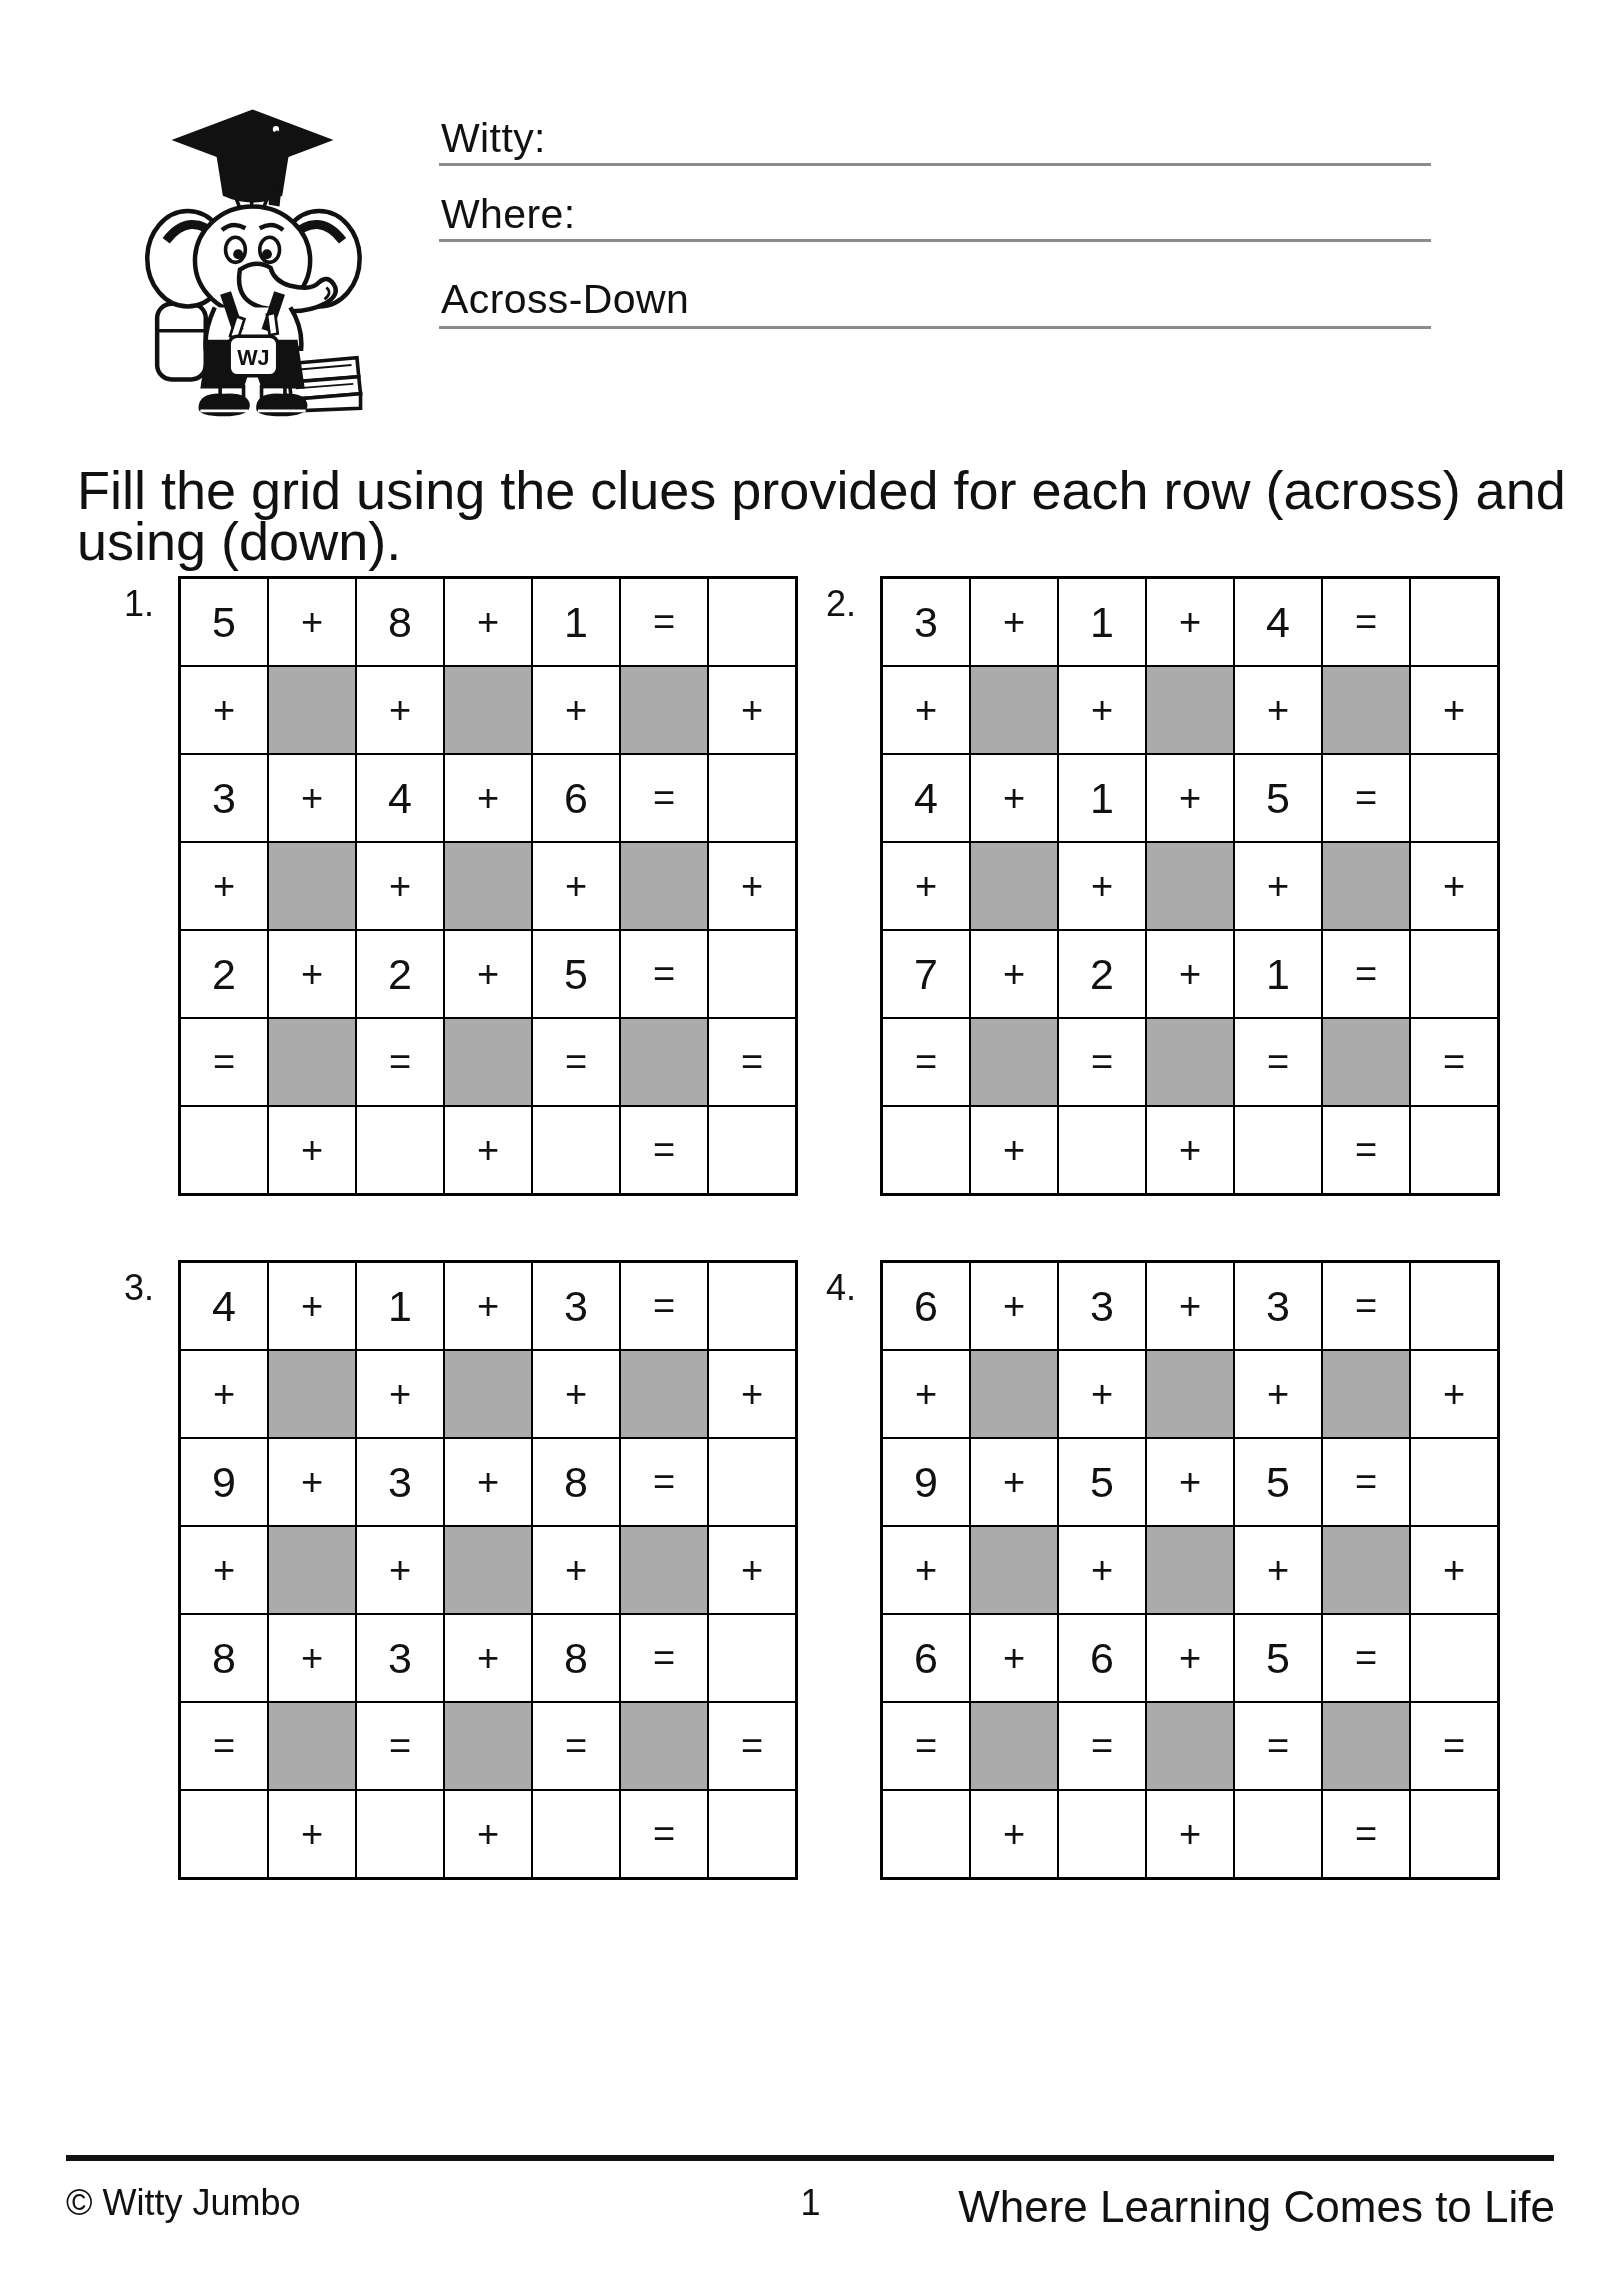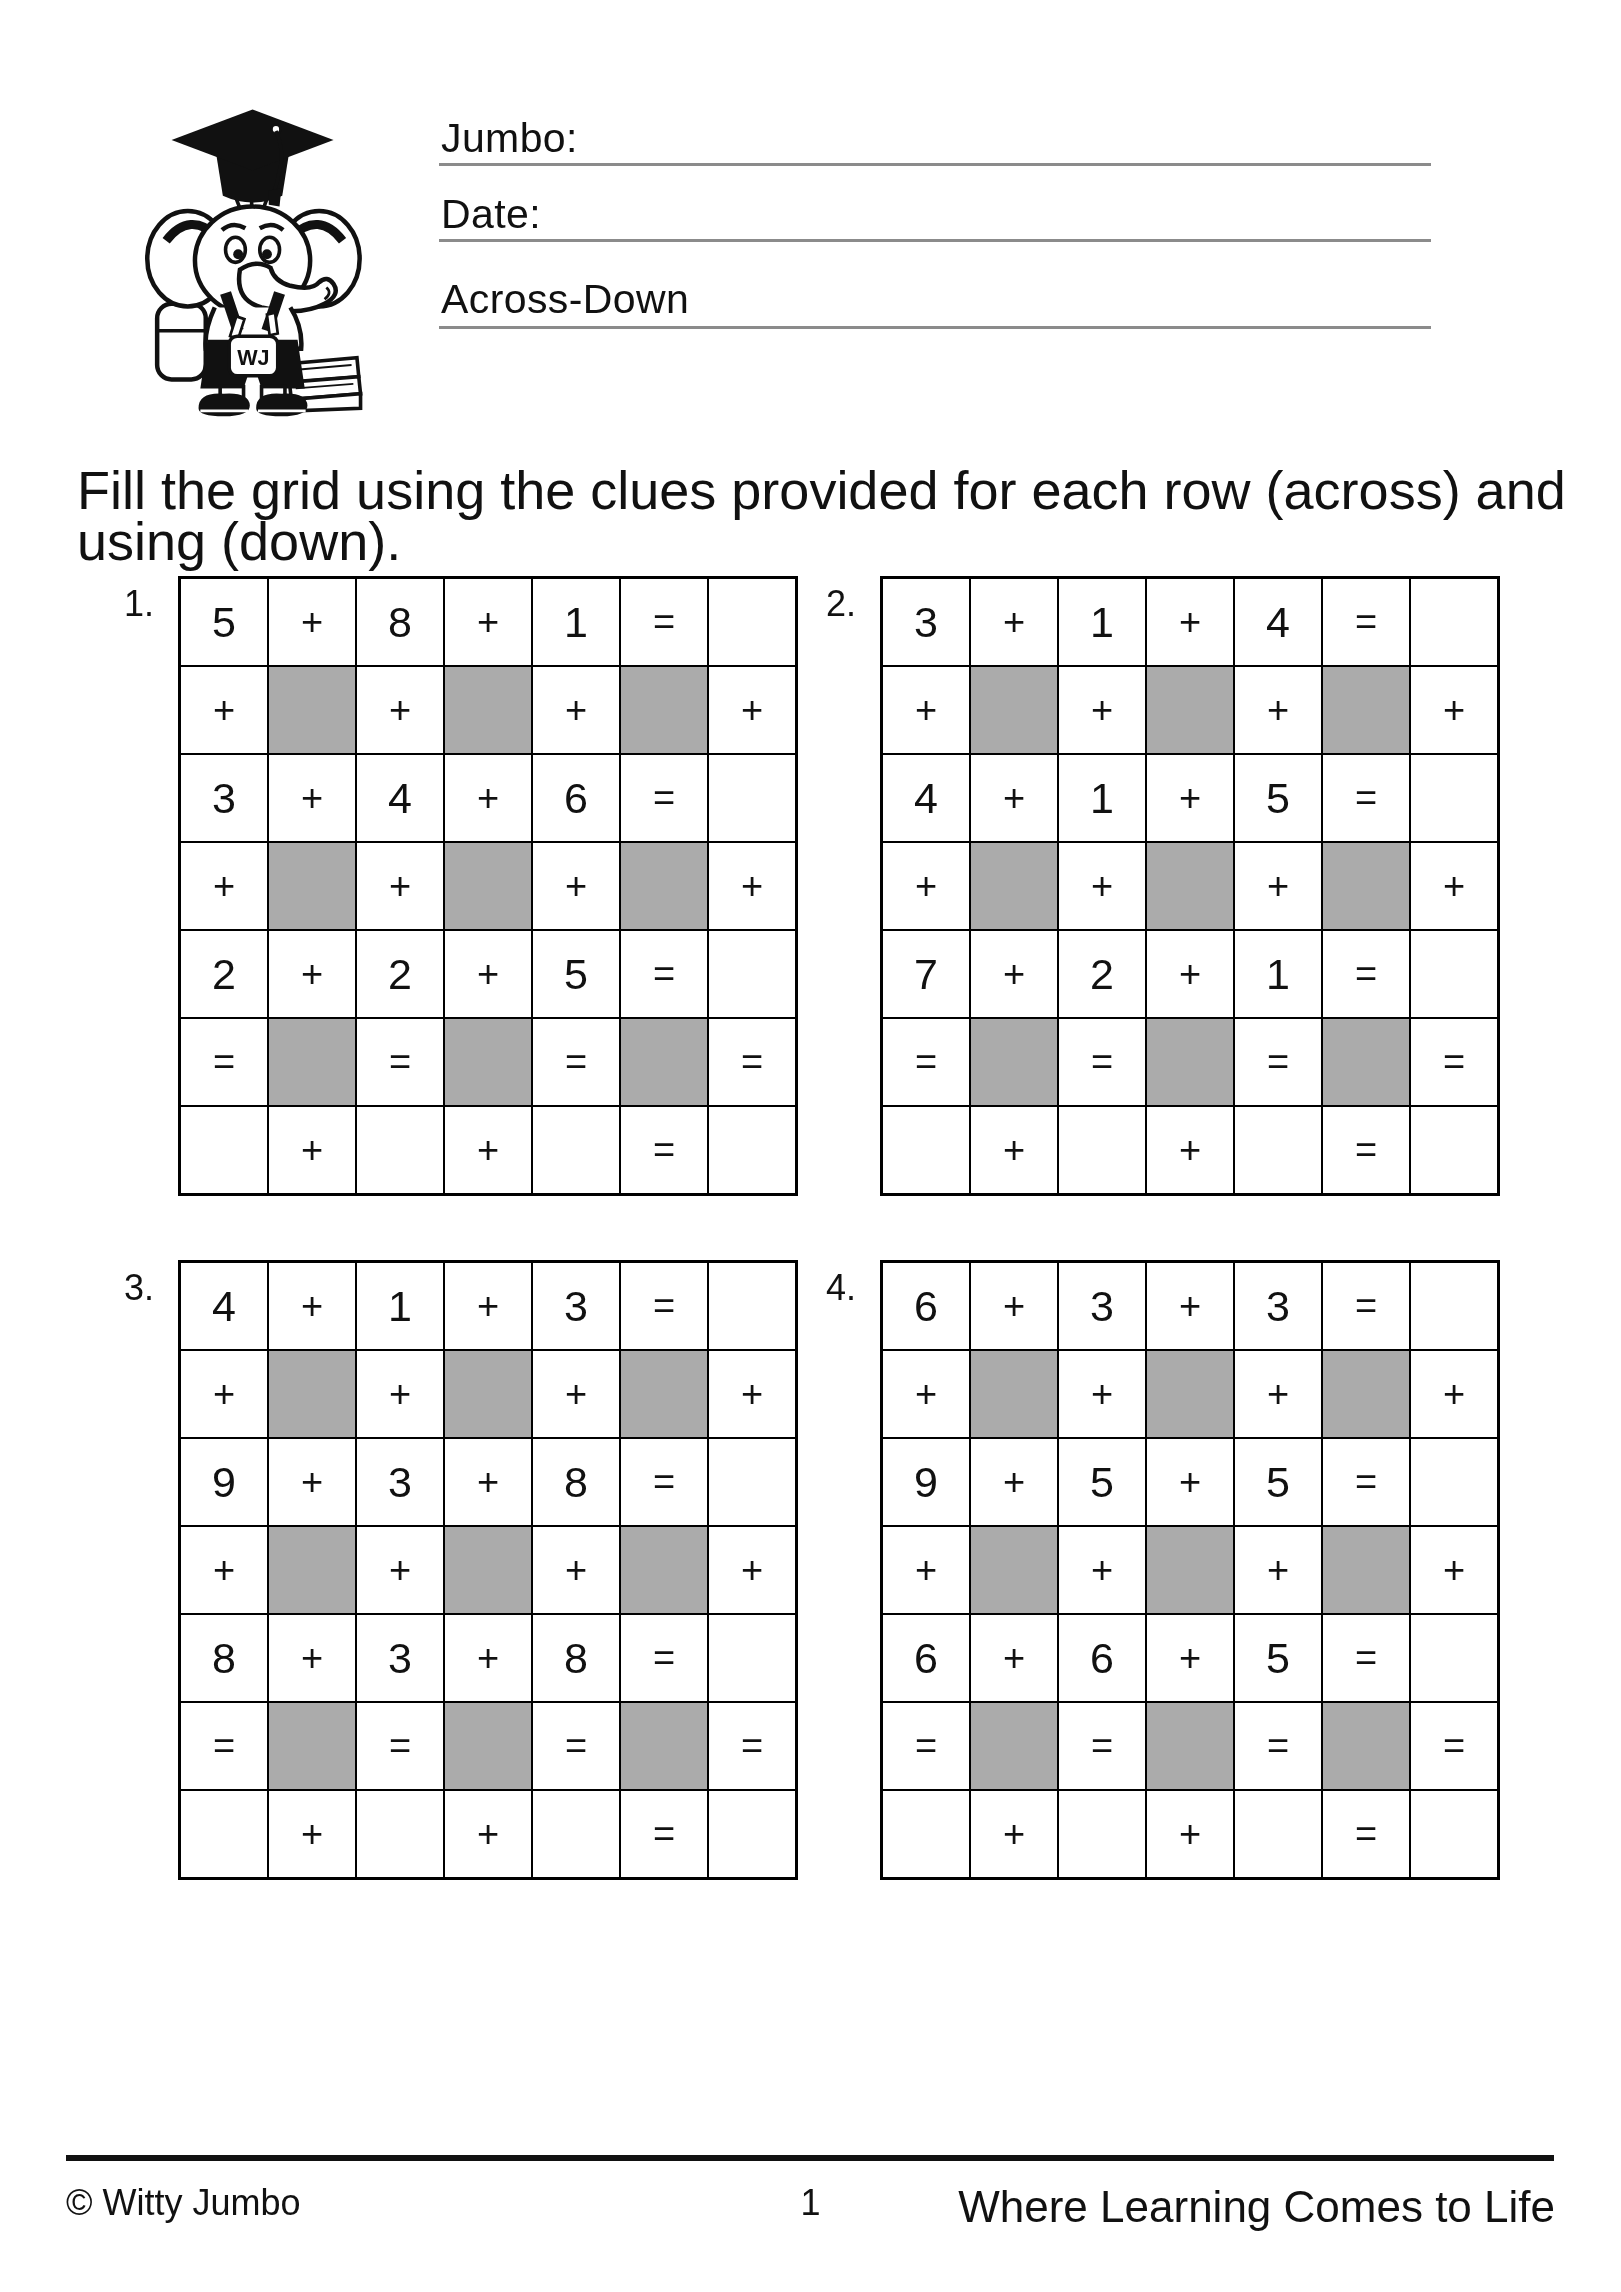--- a/index.html
+++ b/index.html
@@ -103,23 +103,23 @@
 
       <rect x="86" y="314" width="26" height="16" fill="#fff" stroke="#111" stroke-width="4"></rect>
       <rect x="132" y="314" width="26" height="16" fill="#fff" stroke="#111" stroke-width="4"></rect>
 
       <path d="M62 338 Q62 320 90 322 Q118 320 119 335 Q119 347 90 347 Q62 347 62 338 Z" fill="#111"></path>
       <path d="M126 338 Q126 320 154 322 Q182 320 183 335 Q183 347 154 347 Q126 347 126 338 Z" fill="#111"></path>
       <path d="M64 341 h53 M128 341 h53" stroke="#fff" stroke-width="3"></path>
     </svg>
   </div>
 
-  <div class="flabel lbl-name">Jumbo:</div>
+  <div class="flabel lbl-name">Witty:</div>
   <div class="uline ul-1"></div>
-  <div class="flabel lbl-date">Date:</div>
+  <div class="flabel lbl-date">Where:</div>
   <div class="uline ul-2"></div>
   <div class="flabel lbl-title">Across-Down</div>
   <div class="uline ul-3"></div>
 
   <div class="instructions">
     <span>Fill the grid using the clues provided for each row (across) and</span><br>
     <span>using (down).</span>
   </div>
 
   <div class="puzzle" id="p1">

